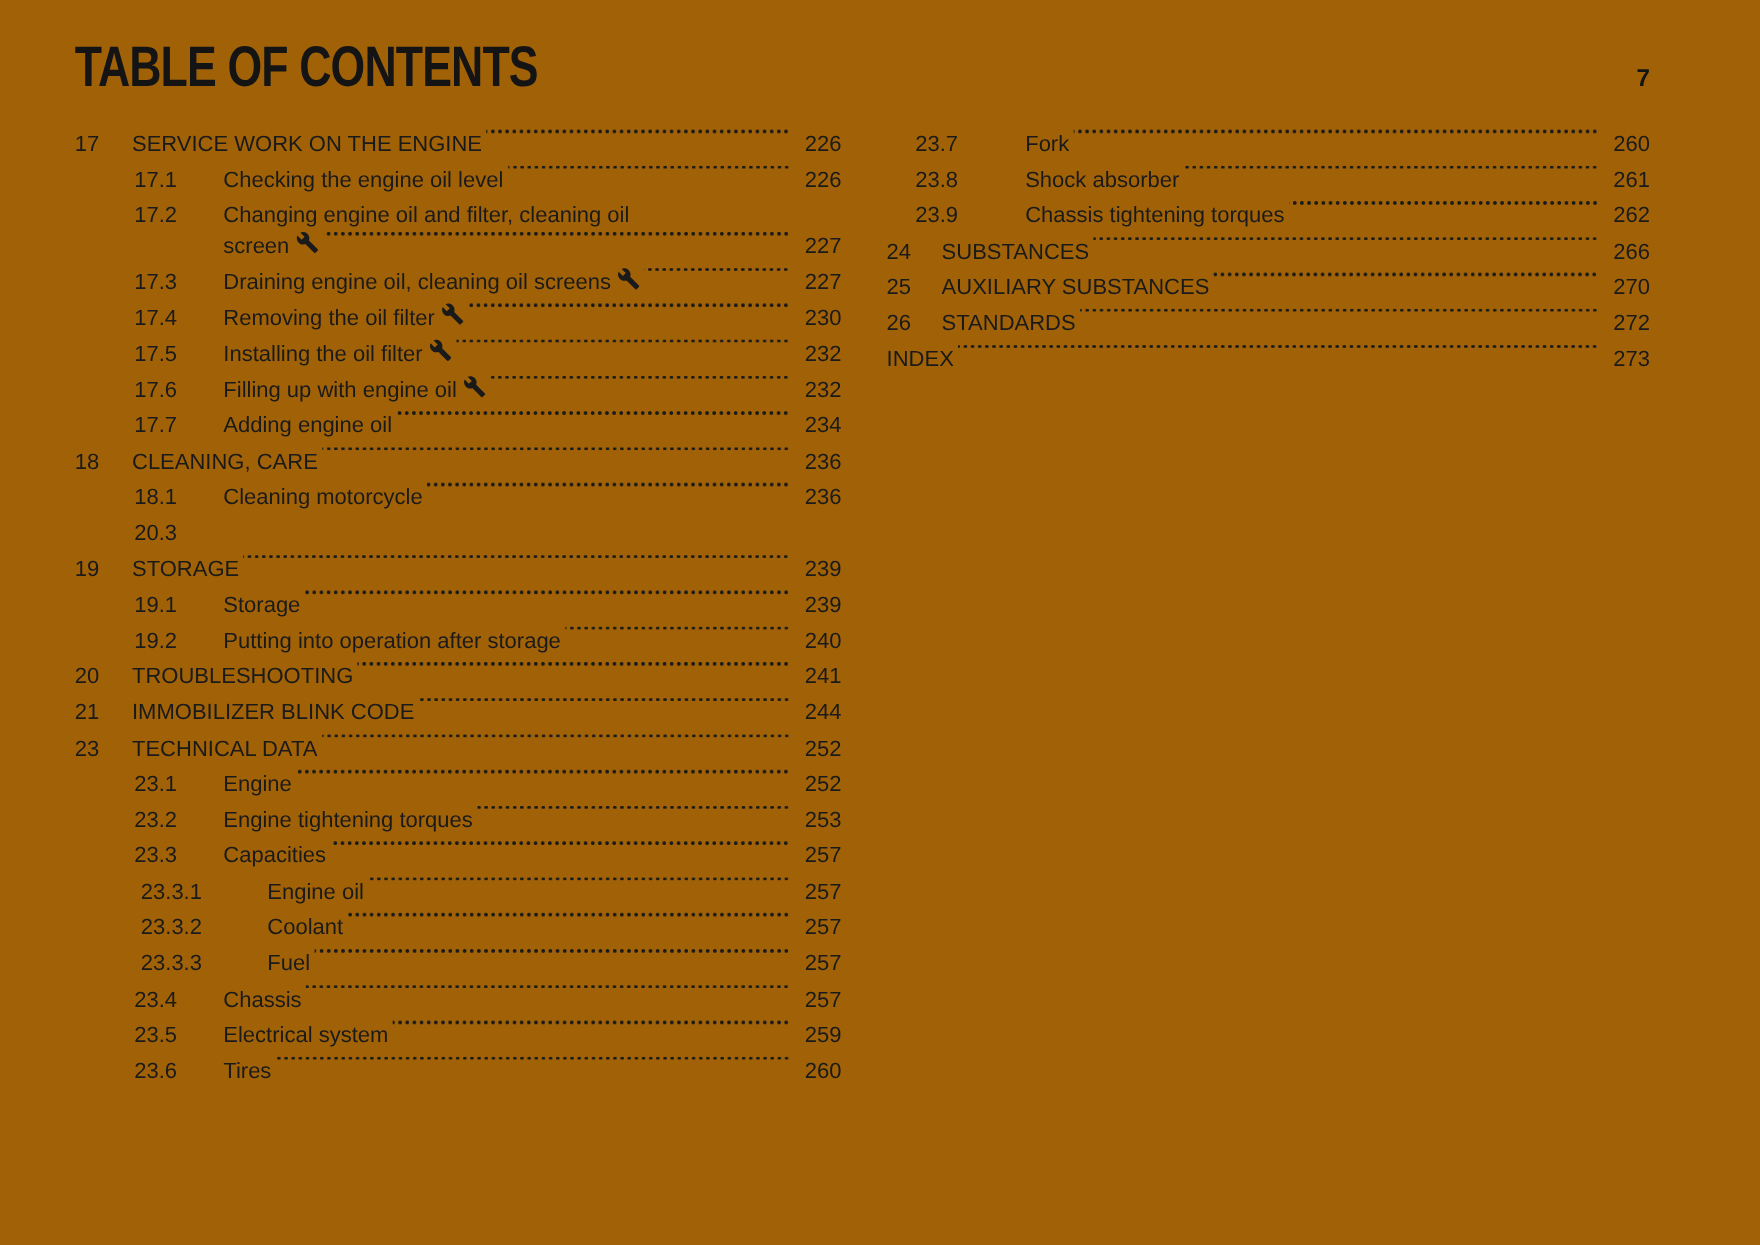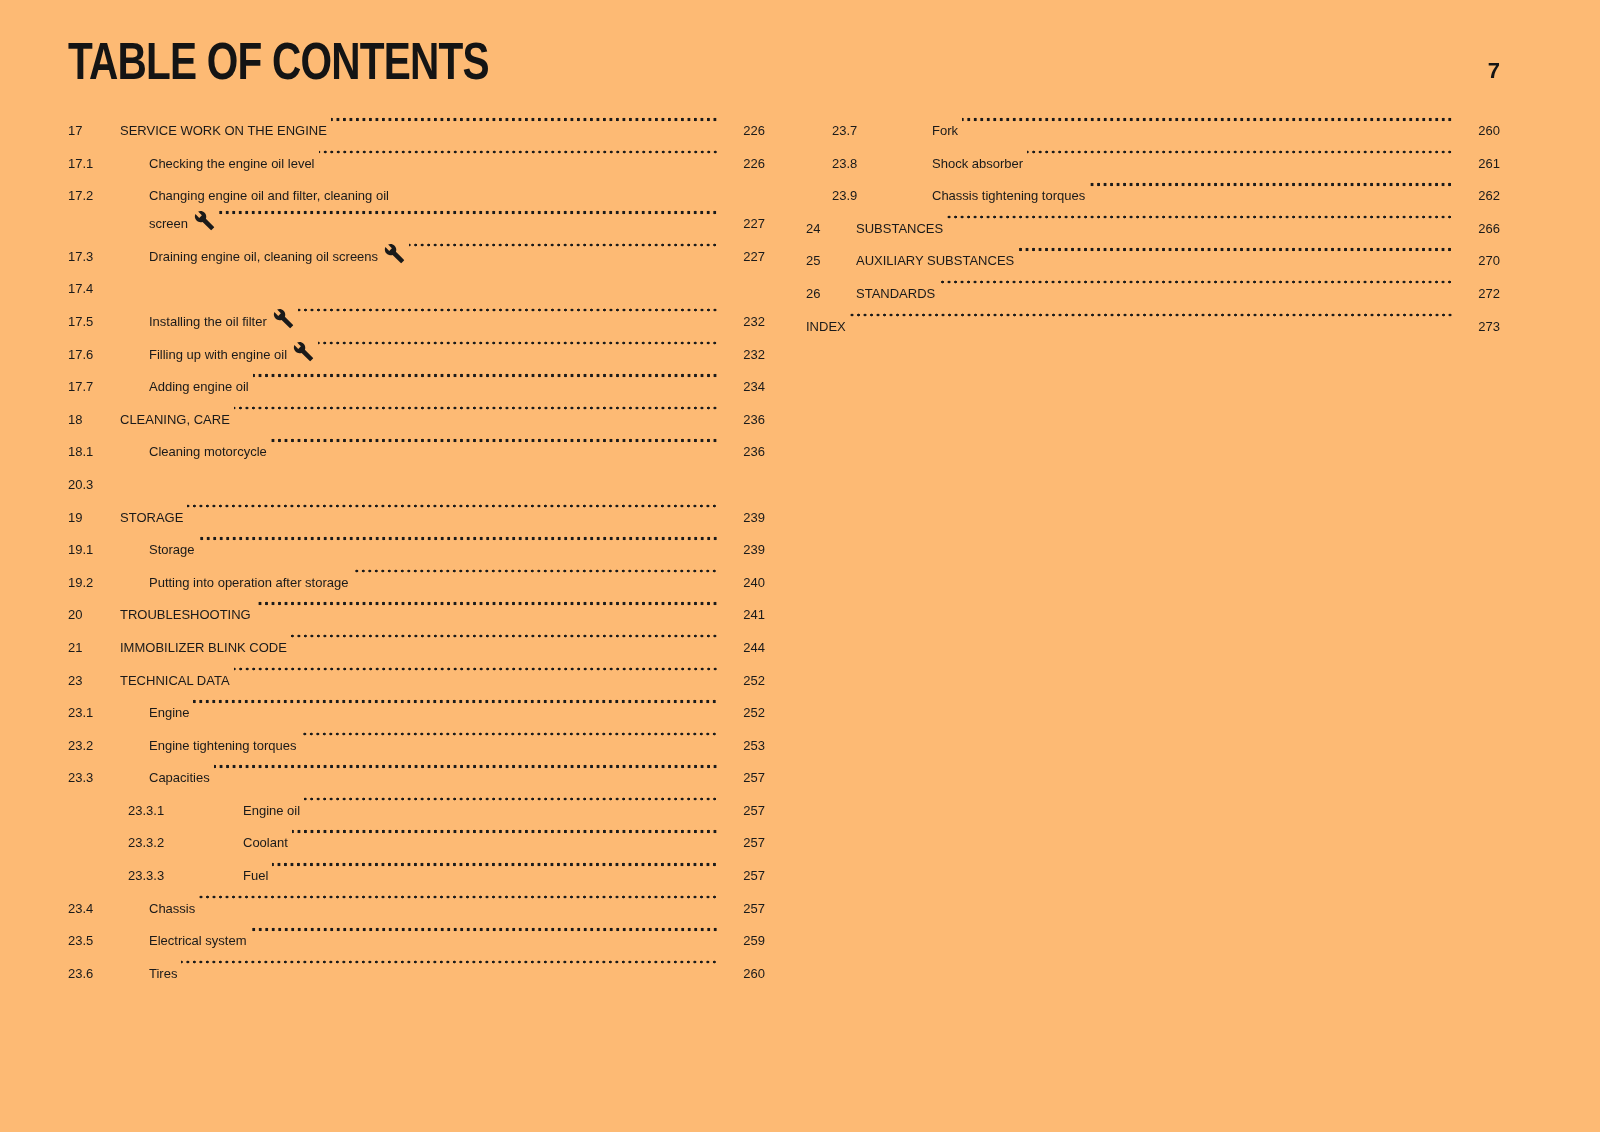--- a/index.html
+++ b/index.html
@@ -11,21 +11,21 @@
     width: 1600px;
     height: 1132px;
     overflow: hidden;
     font-family: "Liberation Sans", sans-serif;
     color: #1a1a1a;
     position: relative;
   }
   .doc-page {
     position: absolute;
     inset: 0;
-    background: #fdba74;
+    background: #a16207;
   }
   h1.title {
     position: absolute;
     left: 68px;
     top: 34px;
     margin: 0;
     font-size: 52px;
     line-height: 1.05;
     font-weight: 700;
     letter-spacing: -1px;
@@ -48,28 +48,28 @@
     top: 117px;
     display: flex;
     align-items: flex-start;
   }
   .col { flex: 0 0 auto; }
   .col-left  { width: 697px; margin-right: 41px; }
   .col-right { width: 694px; }
 
   .entry {
     display: flex;
-    font-size: 13px;
+    font-size: 20px;
     line-height: 28px;
     margin-bottom: 4.6px;
     color: #1a1a1a;
   }
   .entry .num { flex: 0 0 auto; }
   .level1 > .num { width: 52px; }
-  .level2 > .num { width: 81px; }
+  .level2 > .num { margin-left: 54px; width: 81px; }
   .level3 > .num { margin-left: 60px; width: 115px; }
   .rightcol.level1 > .num { width: 50px; }
   .rightcol.level2 > .num { margin-left: 26px; width: 100px; }
 
   .body { flex: 1 1 auto; min-width: 0; }
   .line { display: flex; align-items: flex-start; }
   .ttl { white-space: nowrap; flex: 0 1 auto; overflow: hidden; }
 
   .dots {
     flex: 1 1 24px;
@@ -147,20 +147,30 @@
               <svg viewBox="0 0 24 24" class="wrench">
                 <path d="M22.7 19l-9.1-9.1c.9-2.3.4-5-1.5-6.9-2-2-5-2.4-7.4-1.3L9 6 6 9 1.6 4.7C.4 7.1.9 10.1 2.9 12.1c1.9 1.9 4.6 2.4 6.9 1.5l9.1 9.1c.4.4 1 .4 1.4 0l2.3-2.3c.5-.4.5-1.1.1-1.4z" fill="#1a1a1a"></path>
               </svg>
               <span class="dots"></span>
               <span class="pageref">227</span>
             </div>
           </div>
         </div>
         <div class="entry level2">
           <span class="num">17.4</span>
+          <div class="body">
+            <div class="line">
+              <span class="ttl">Removing the oil filter</span>
+              <svg viewBox="0 0 24 24" class="wrench">
+                <path d="M22.7 19l-9.1-9.1c.9-2.3.4-5-1.5-6.9-2-2-5-2.4-7.4-1.3L9 6 6 9 1.6 4.7C.4 7.1.9 10.1 2.9 12.1c1.9 1.9 4.6 2.4 6.9 1.5l9.1 9.1c.4.4 1 .4 1.4 0l2.3-2.3c.5-.4.5-1.1.1-1.4z" fill="#1a1a1a"></path>
+              </svg>
+              <span class="dots"></span>
+              <span class="pageref">230</span>
+            </div>
+          </div>
         </div>
         <div class="entry level2">
           <span class="num">17.5</span>
           <div class="body">
             <div class="line">
               <span class="ttl">Installing the oil filter</span>
               <svg viewBox="0 0 24 24" class="wrench">
                 <path d="M22.7 19l-9.1-9.1c.9-2.3.4-5-1.5-6.9-2-2-5-2.4-7.4-1.3L9 6 6 9 1.6 4.7C.4 7.1.9 10.1 2.9 12.1c1.9 1.9 4.6 2.4 6.9 1.5l9.1 9.1c.4.4 1 .4 1.4 0l2.3-2.3c.5-.4.5-1.1.1-1.4z" fill="#1a1a1a"></path>
               </svg>
               <span class="dots"></span>

